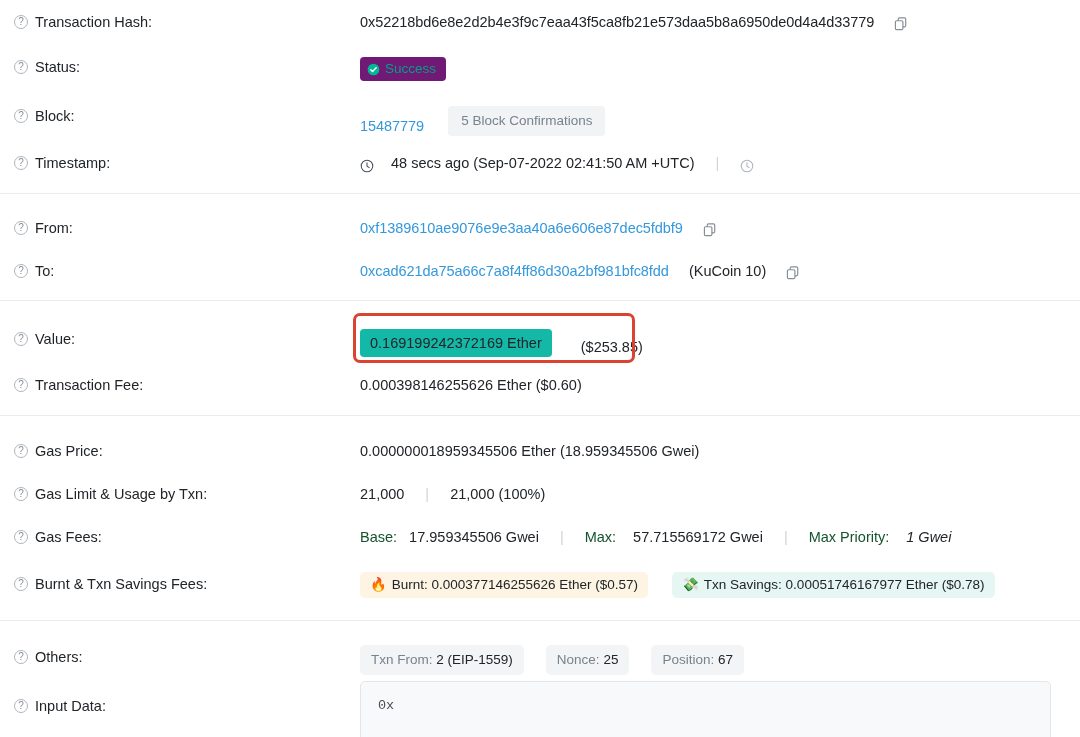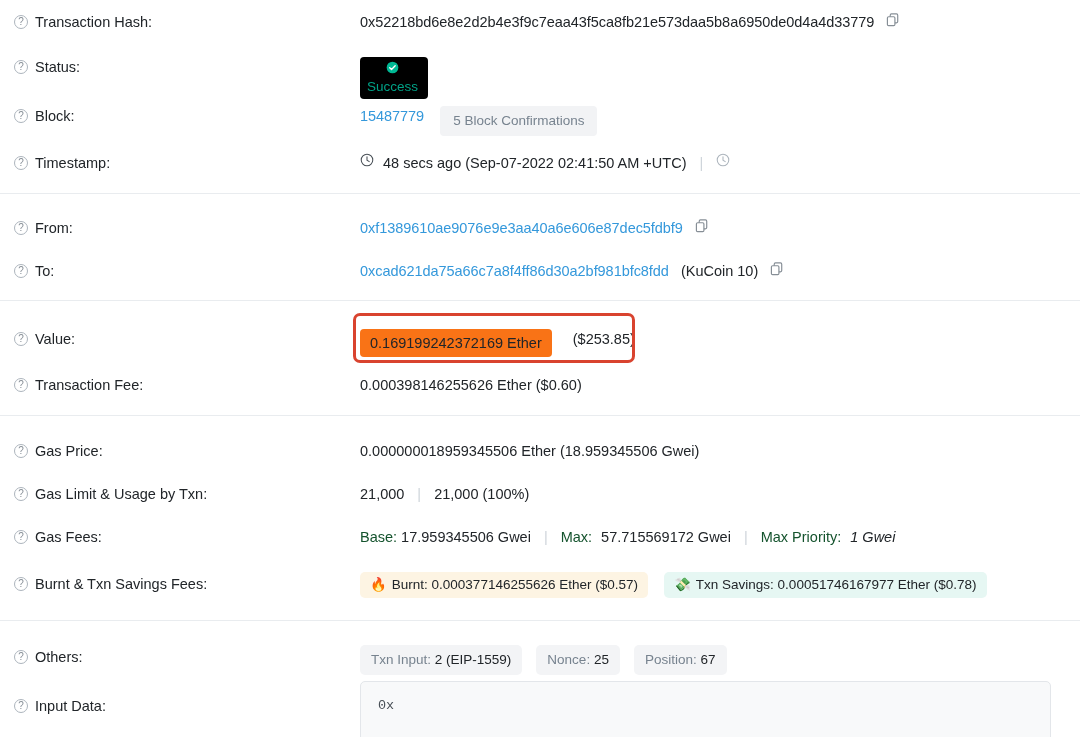--- a/index.html
+++ b/index.html
@@ -31,23 +31,23 @@
     color: #212529;
     line-height: 20px;
     white-space: nowrap;
   }
   .value {
     flex: 1 1 auto;
     font-size: 14.5px;
     line-height: 20px;
     color: #212529;
     display: flex;
-    align-items: flex-start;
+    align-items: flex-end;
     flex-wrap: wrap;
-    gap: 4px;
+    gap: 12px;
   }
 
   
   .help-icon {
     width: 14px; height: 14px;
     flex: 0 0 14px;
     border-radius: 50%;
     border: 1px solid #adb5bd;
     color: #868e96;
     font-size: 10px;
@@ -102,25 +102,24 @@
     display: inline-flex;
     align-items: center;
     gap: 5px;
     border-radius: 4px;
     font-size: 13.5px;
     line-height: 16px;
     padding: 4px 9px;
     white-space: nowrap;
   }
   .badge-success {
-    background: #000000;
+    background: #701a75;
     color: #00a186;
     padding: 4px 10px 4px 7px;
     border-radius: 4px;
-    flex-direction: column;
   }
   .check-icon { width:13px; height:13px; flex:0 0 13px; display:block; }
   .badge-gray {
     background: #f2f3f5;
     color: #77838f;
     padding: 5px 13px;
     border-radius: 4px;
     font-size: 13.5px;
   }
   .badge-burnt {
@@ -137,21 +136,21 @@
   }
   .badge-pill {
     background: #f3f4f6;
     color: #77838f;
     padding: 5px 11px;
     border-radius: 5px;
     font-size: 13.5px;
   }
   .badge-pill b { color:#212529; font-weight: normal; }
   .value-pill {
-    background: #f97316;
+    background: #14b8a6;
     color: #212529;
     padding: 4px 10px;
     border-radius: 4px;
     font-size: 14.5px;
     display: inline-block;
   }
 
   
   .clock-icon { width:14px; height:14px; flex:0 0 14px; display:inline-block; vertical-align:-2px; margin-right:5px; }
 
@@ -366,21 +365,21 @@
 
   <div class="divider" style="top:620px;"></div>
 
   <div class="row" style="position:absolute; top:645px; left:0; right:0;">
     <div class="label" style="padding-top:2px;">
       <span class="help-icon">?</span>
       <span>Others:</span>
     </div>
     <div class="value">
       <span class="badge-pill">
-        <span>Txn Input:</span>
+        <span>Txn From:</span>
         <b>2 (EIP-1559)</b>
       </span>
       <span class="badge-pill" style="margin-left:10px;">
         <span>Nonce:</span>
         <b>25</b>
       </span>
       <span class="badge-pill" style="margin-left:10px;">
         <span>Position:</span>
         <b>67</b>
       </span>

